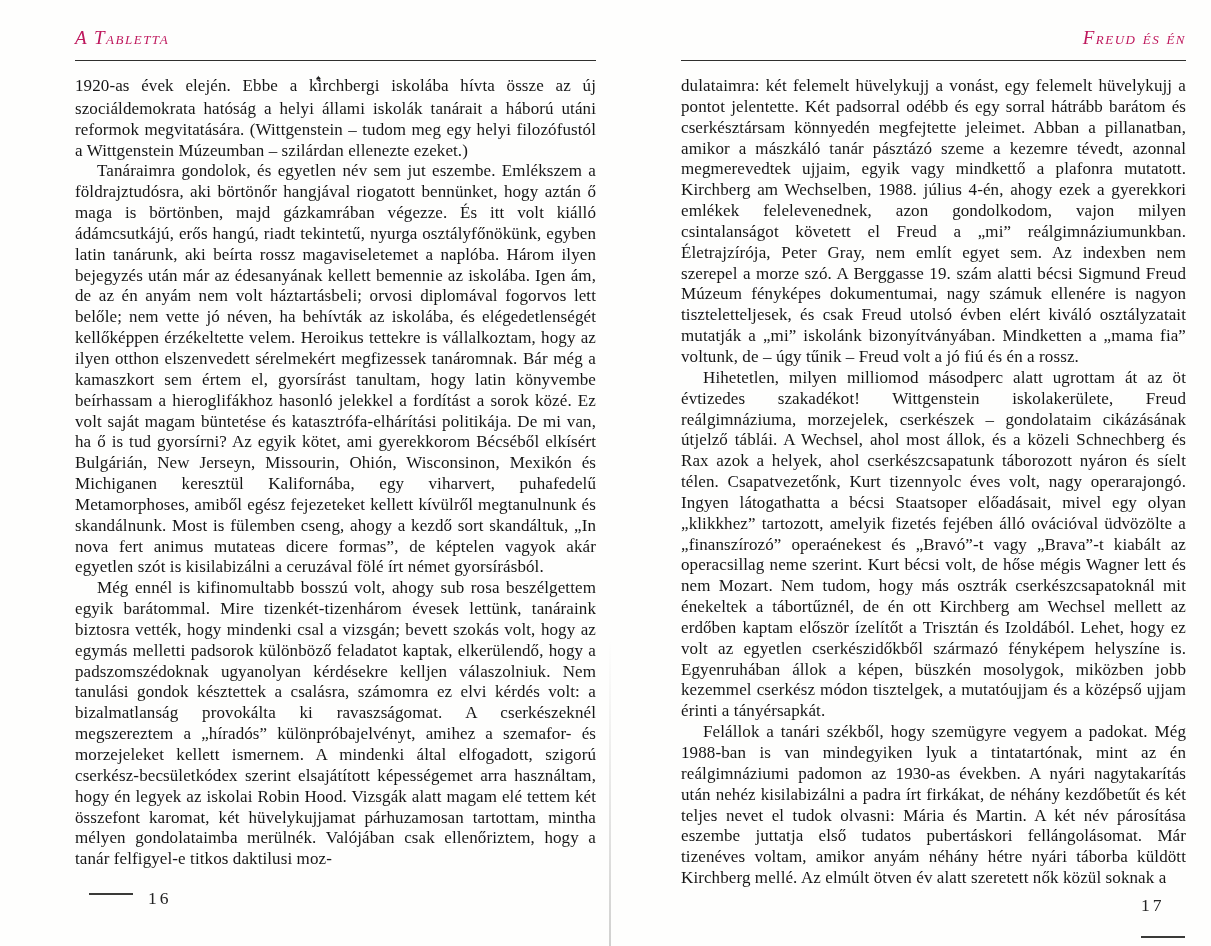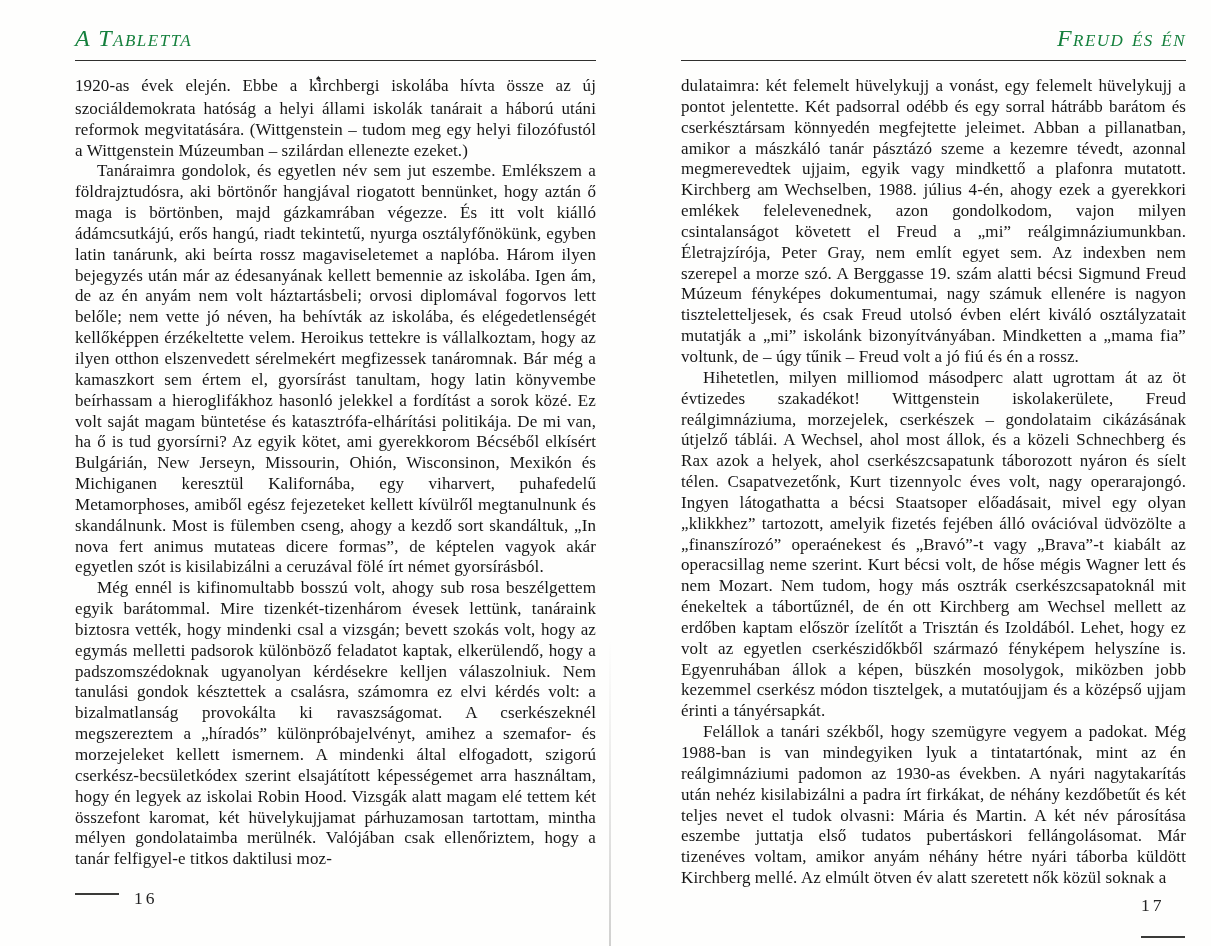--- a/index.html
+++ b/index.html
@@ -19,25 +19,25 @@
   .page {
     position: absolute;
     top: 28px;
   }
   .page-left  { left: 75px;  width: 521px; }
   .page-right { left: 681px; width: 505px; }
 
   .running-head {
     font-style: italic;
     font-variant: small-caps;
-    font-size: 24px;
+    font-size: 19px;
     letter-spacing: 1.5px;
     line-height: 20px;
     height: 24px;
-    color: #15803d;
+    color: #be185d;
   }
   .page-left  .running-head { text-align: left; }
   .page-right .running-head { text-align: right; font-style: italic; }
 
   .head-rule {
     border: 0;
     border-top: 1.6px solid #2f2f2d;
     margin: 8px 0 0 0;
   }
 
@@ -70,21 +70,21 @@
     gap: 15px;
     font-size: 17.5px;
     letter-spacing: 3px;
     color: #232323;
   }
   .folio .folio-rule {
     width: 44px;
     border-top: 2px solid #3a3a38;
     margin-top: 5px;
   }
-  .folio-left  { left: 75px; top: 888px; }
+  .folio-left  { left: 89px; top: 888px; }
   .folio-right { right: 26px; top: 895px; flex-direction: column; }
 
   .gutter-line {
     position: absolute;
     left: 609px;
     top: 640px;
     width: 2px;
     height: 306px;
     background: linear-gradient(to bottom, rgba(90,90,88,0), rgba(90,90,88,0.28));
   }

